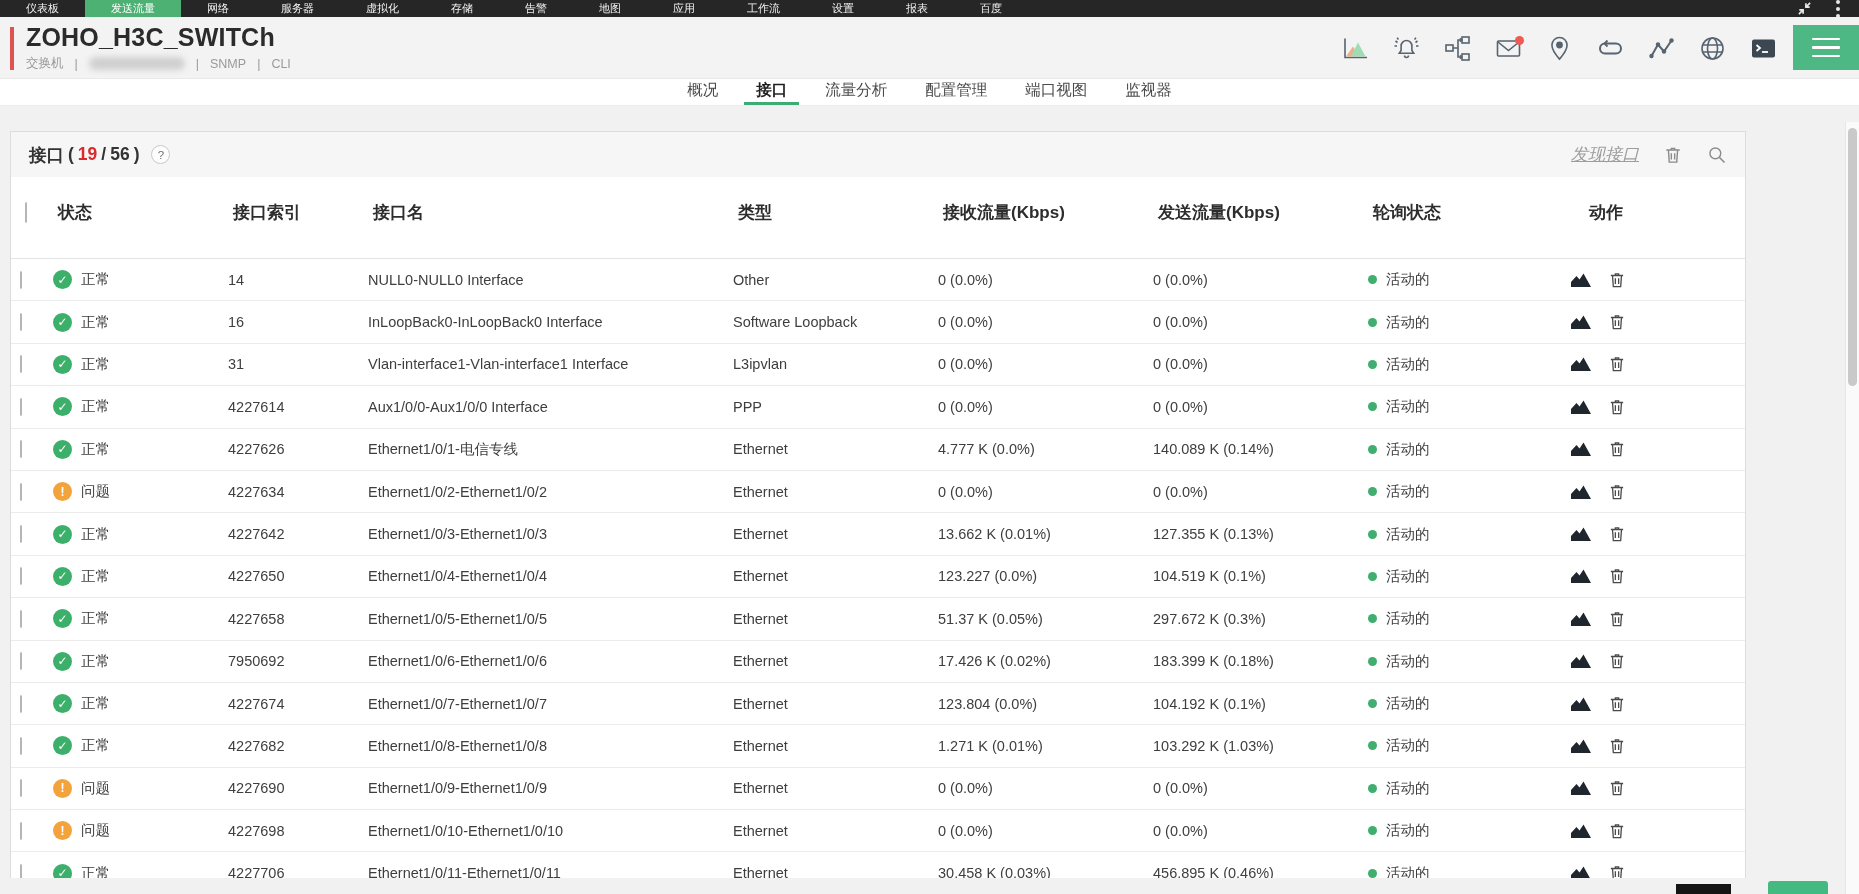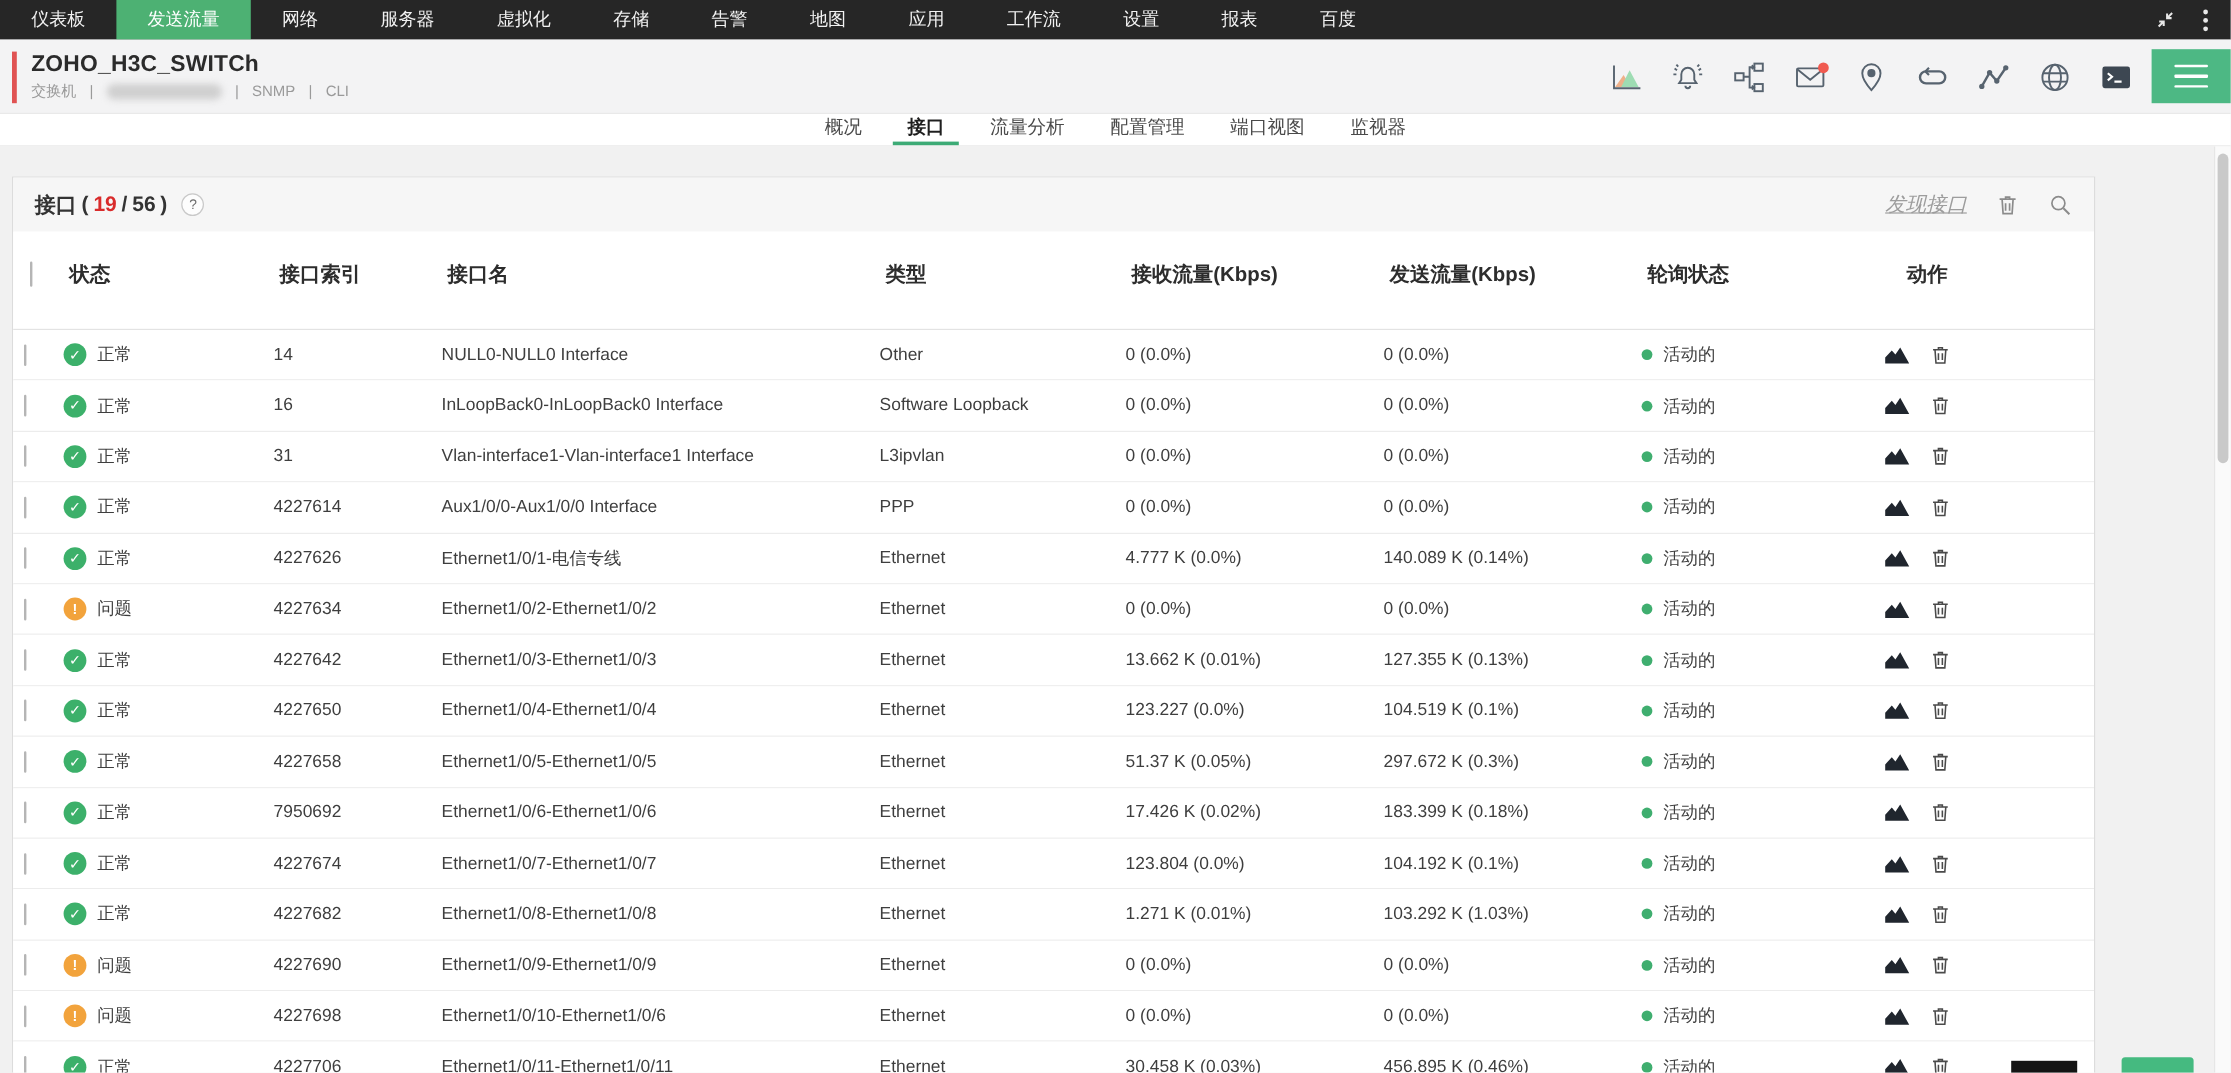--- a/index.html
+++ b/index.html
@@ -1,33 +1,33 @@
 <!DOCTYPE html>
 <html><head>
 <meta charset="utf-8">
 <style>
   * { box-sizing: border-box; margin: 0; padding: 0; }
   html, body { width: 1859px; height: 894px; overflow: hidden; }
   body { font-family: "Liberation Sans", "DejaVu Sans", sans-serif; background: #f1f1f1; position: relative; }
 
   
-  .topnav { height: 33px; background: #262626; display: flex; align-items: stretch; color: #f2f2f2; font-size: 15px; }
+  .topnav { height: 17px; background: #262626; display: flex; align-items: stretch; color: #f2f2f2; font-size: 11px; }
   .nav-item { display: flex; align-items: center; padding: 0 26px; cursor: pointer; white-space: nowrap; }
   .nav-item.active { background: #4db173; color: #fff; }
   .nav-right { margin-left: auto; display: flex; align-items: center; gap: 16px; padding-right: 12px; }
   .nav-ico { width: 18px; height: 18px; display: flex; align-items: center; justify-content: center; color: #e8e8e8; cursor: pointer; }
   .nav-ico svg { width: 15px; height: 15px; stroke: currentColor; fill: none; stroke-width: 1.8; }
   .kebab { font-size: 15px; letter-spacing: 0; line-height: 5px; display:flex; flex-direction:column; gap:3px; }
   .kebab i { width:4px; height:4px; border-radius:50%; background:#e8e8e8; }
 
   
   .device-header { height: 62px; background: #f3f3f4; position: relative; display: flex; align-items: center; border-bottom: 1px solid #e9e9e9; }
   .accent-bar { position: absolute; left: 10px; top: 10px; width: 4px; height: 43px; background: #e05252; }
   .device-info { margin-left: 26px; }
-  .device-title { font-size: 19px; font-weight: bold; color: #2b2b2b; letter-spacing: .2px; }
+  .device-title { font-size: 25px; font-weight: bold; color: #2b2b2b; letter-spacing: .2px; }
   .device-sub { margin-top: 3px; font-size: 12.5px; color: #9a9a9a; display: flex; align-items: center; gap: 11px; }
   .blur-chip { display: inline-block; width: 96px; height: 13px; border-radius: 7px; background: #cfcfcf; filter: blur(3px); }
 
   .hdr-icons { position: absolute; right: 82px; top: 0; height: 62px; display: flex; align-items: center; gap: 24px; }
   .hicon { width: 27px; height: 27px; position: relative; display:flex; align-items:center; justify-content:center; cursor: pointer; color: #57636f; }
   .hicon svg { width: 27px; height: 27px; }
   .badge-dot { position: absolute; top: 1px; right: -2px; width: 9px; height: 9px; border-radius: 50%; background: #f05a50; }
   .menu-btn { position: absolute; right: 0; top: 8px; width: 66px; height: 45px; background: #4db884; display: flex; flex-direction: column; align-items: center; justify-content: center; gap: 6px; cursor: pointer; }
   .menu-btn i { display: block; width: 28px; height: 2.5px; background: #fff; border-radius: 1px; }
 
@@ -713,21 +713,21 @@
 
   <div class="trow">
     <div class="c-check"><span class="checkbox"></span></div>
     <div class="c-status">
       <span class="status-icon warn">
               <span>!</span>
             </span>
       <span>问题</span>
     </div>
     <div class="c-index">4227698</div>
-    <div class="c-name">Ethernet1/0/10-Ethernet1/0/6</div>
+    <div class="c-name">Ethernet1/0/10-Ethernet1/0/10</div>
     <div class="c-type">Ethernet</div>
     <div class="c-rx">0 (0.0%)</div>
     <div class="c-tx">0 (0.0%)</div>
     <div class="c-poll">
       <span class="poll-dot"></span>
       <span>活动的</span>
     </div>
     <div class="c-actions">
       <span class="act-icon">
         <svg viewBox="0 0 22 16">

